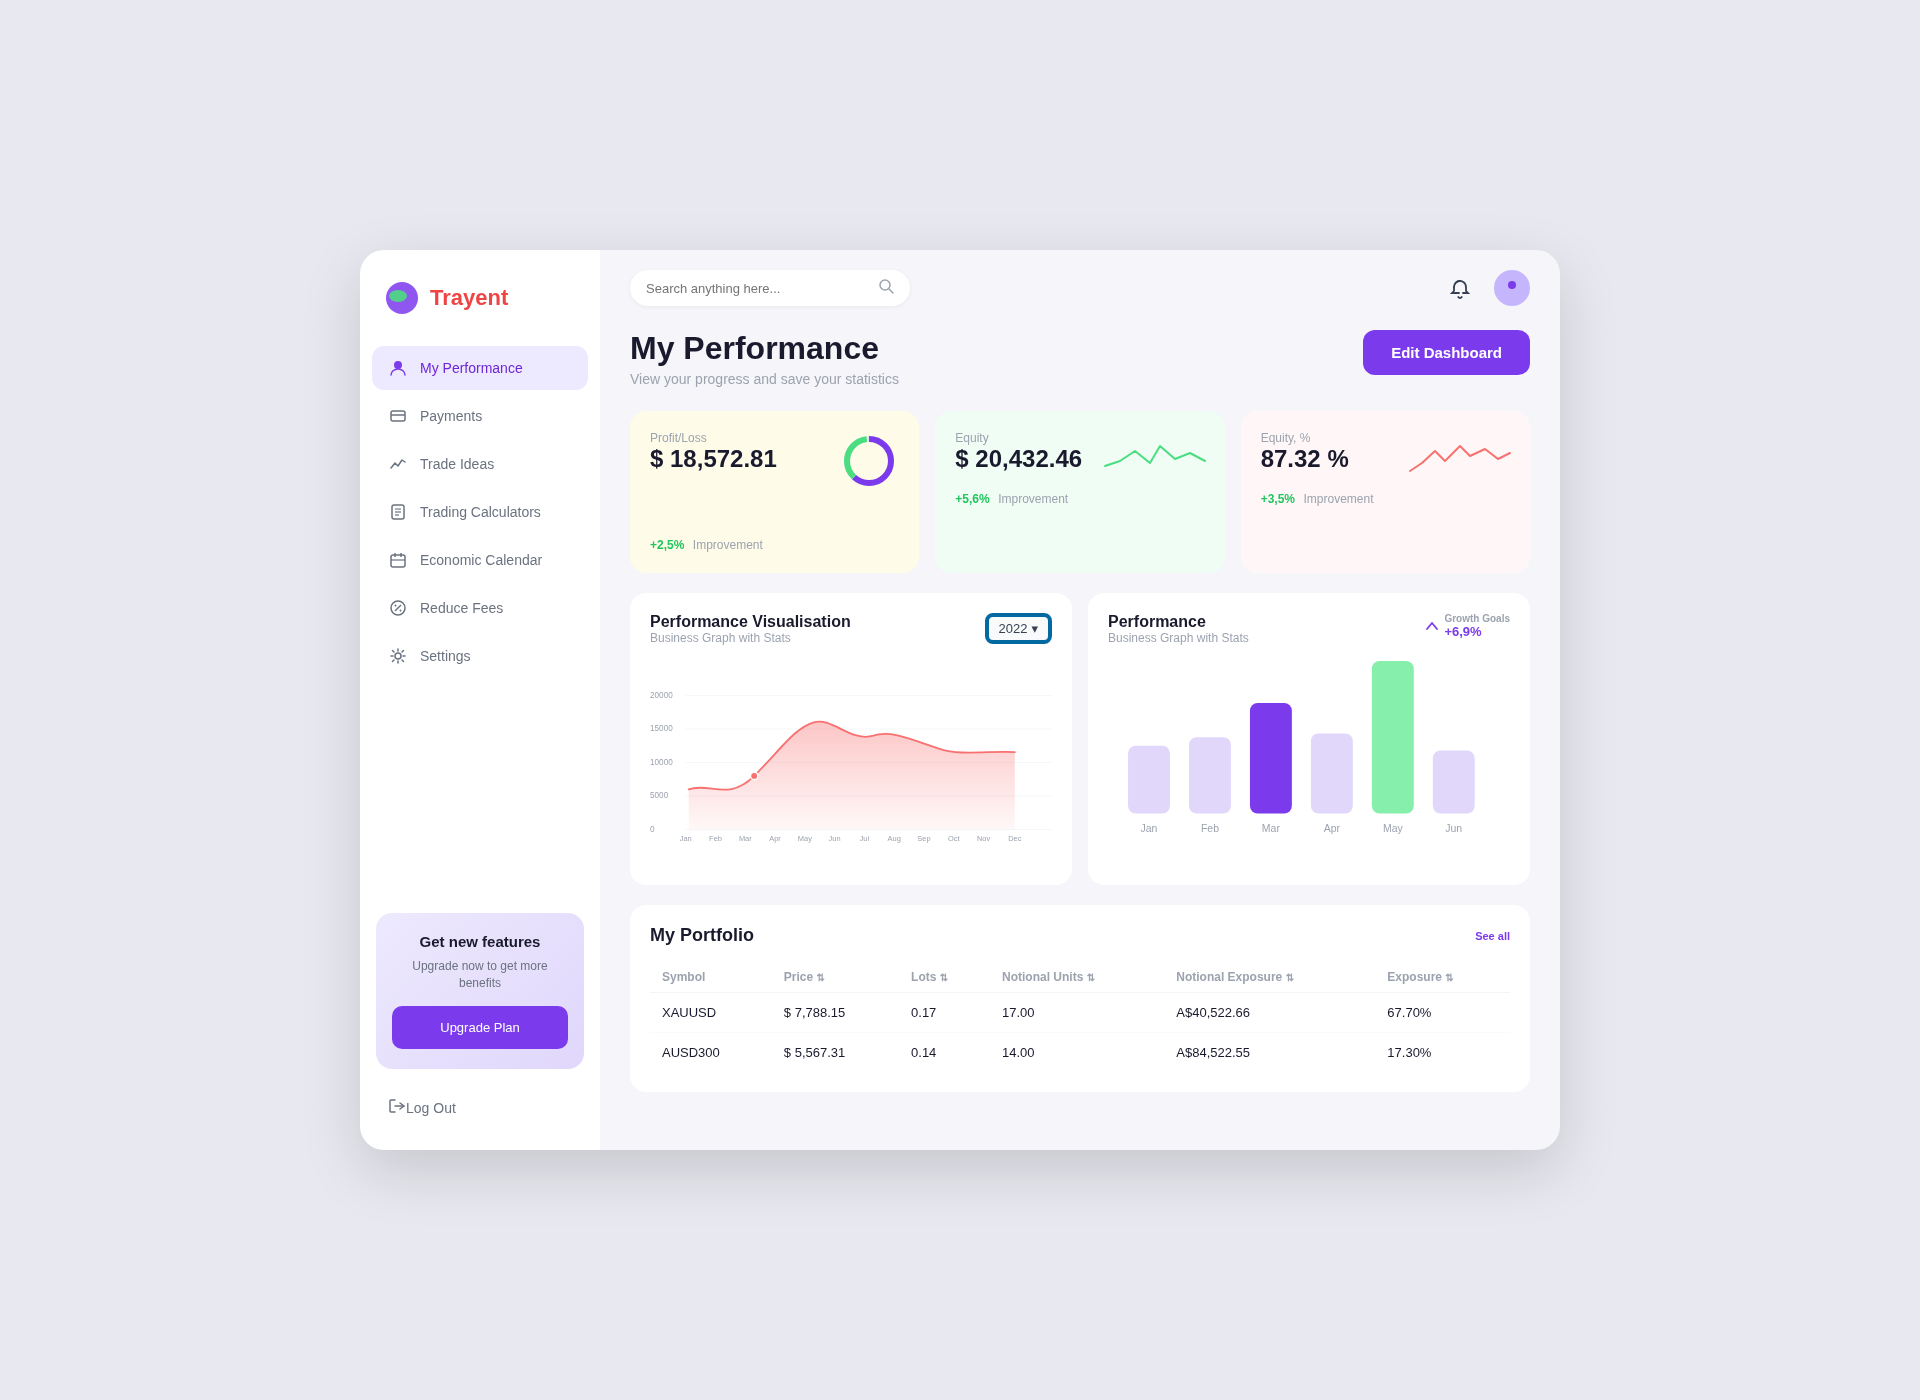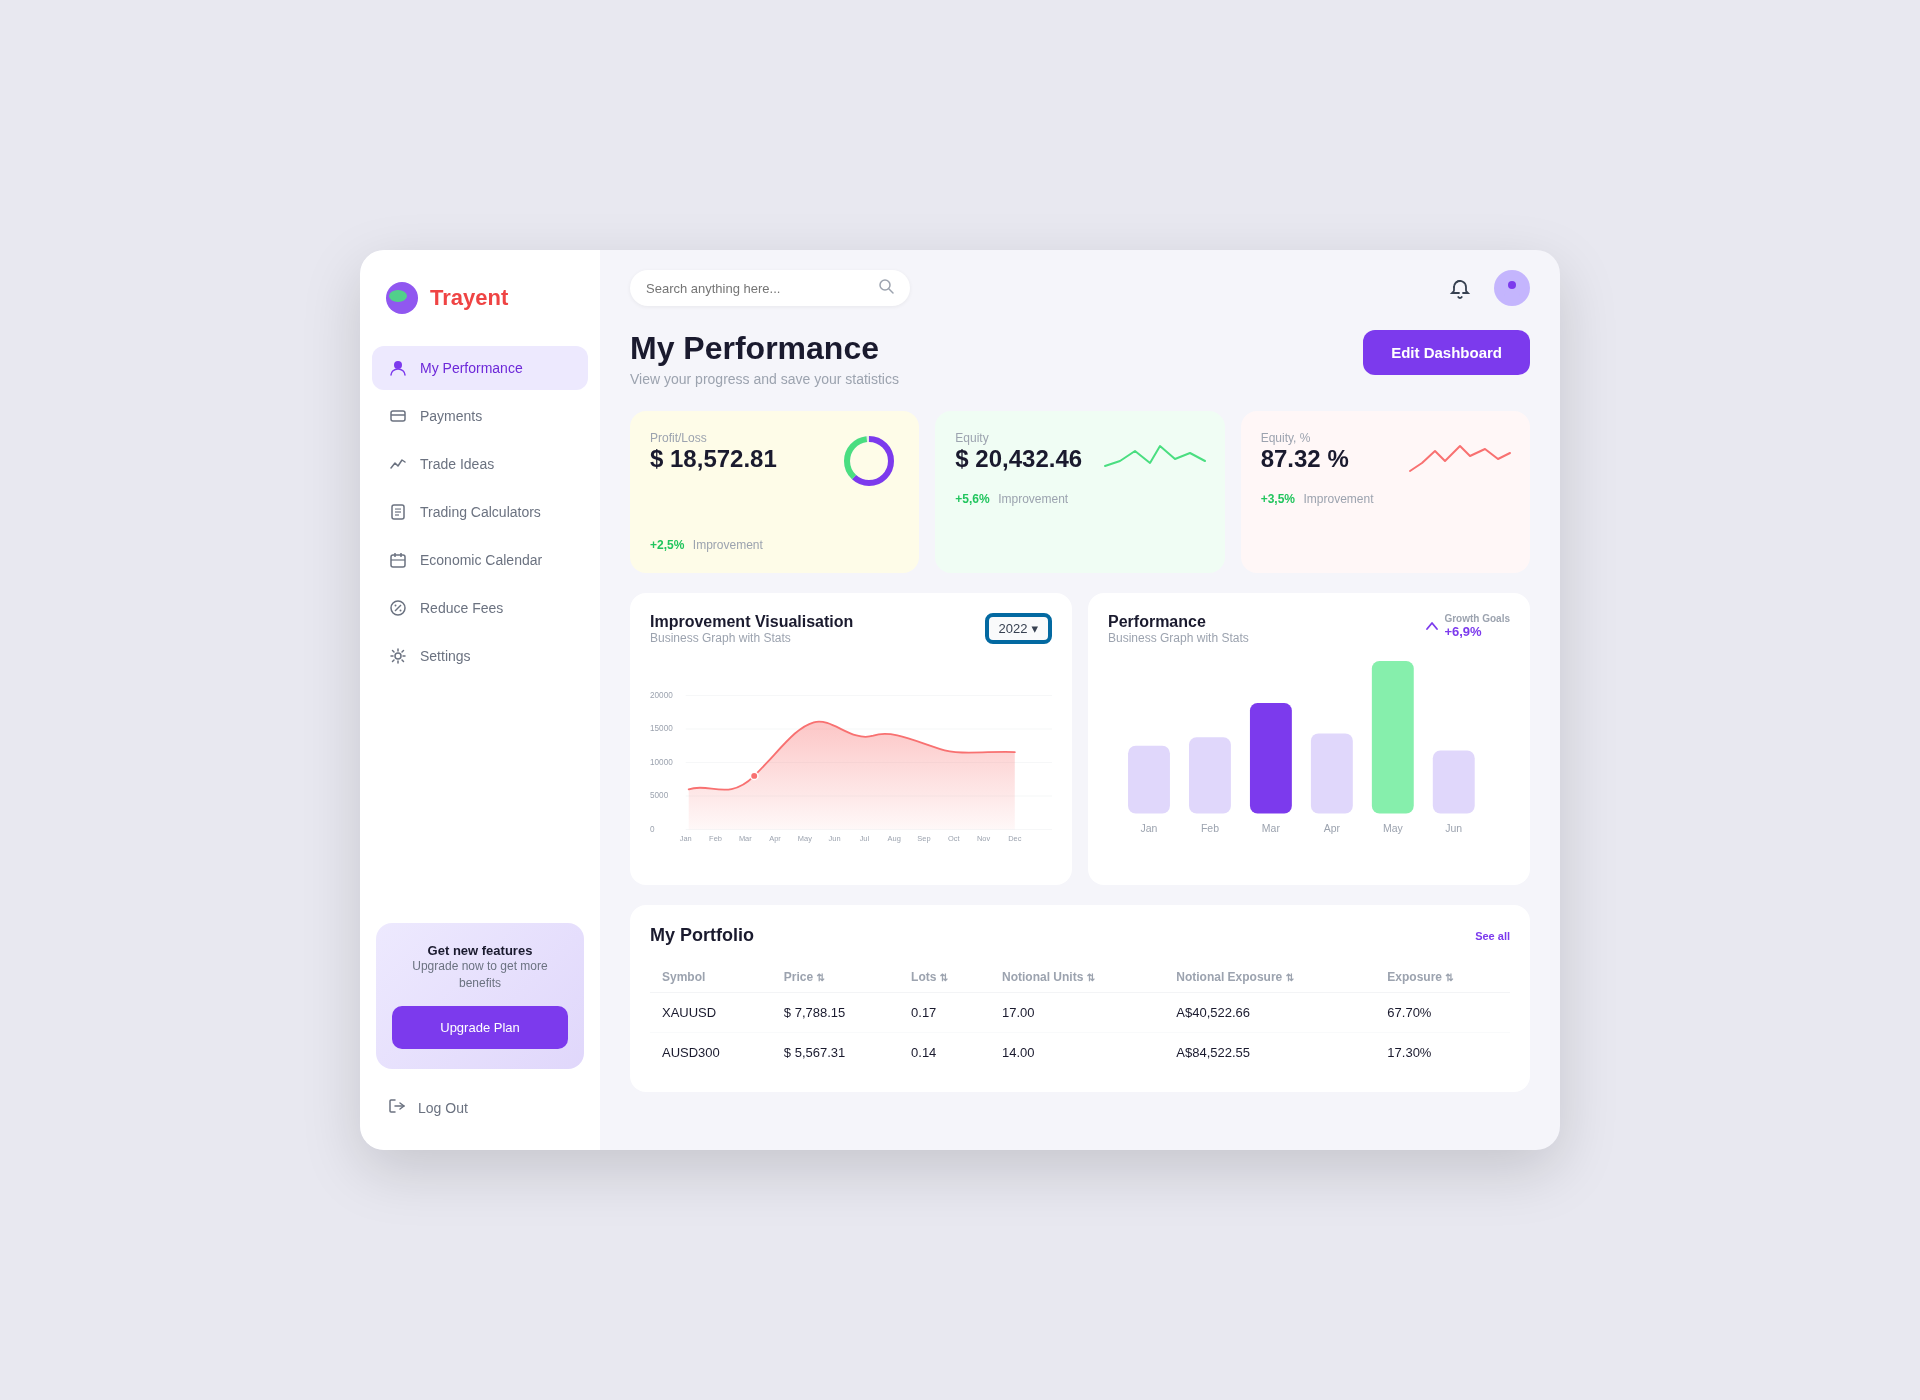--- a/index.html
+++ b/index.html
@@ -76,23 +76,24 @@
       font-size: 16px;
     }
     .upgrade-card {
       margin: 16px 16px;
       background: linear-gradient(135deg, #ede9fe, #e0d7fb);
       border-radius: 16px;
       padding: 20px 16px;
       text-align: center;
     }
     .upgrade-card h3 {
-      font-size: 13px;
+      font-size: 15px;
       font-weight: 700;
       color: #1a1a2e;
+      margin-bottom: 8px;
     }
     .upgrade-card p {
       font-size: 12px;
       color: #6b7280;
       margin-bottom: 14px;
       line-height: 1.4;
     }
     .upgrade-btn {
       background: #7c3aed;
       color: #fff;
@@ -100,21 +101,21 @@
       border-radius: 10px;
       padding: 14px 20px;
       font-size: 13px;
       font-weight: 400;
       cursor: pointer;
       width: 100%;
     }
     .logout-item {
       display: flex;
       align-items: center;
-      gap: 12px;
+      gap: 0;
       padding: 12px 28px;
       cursor: pointer;
       font-size: 14px;
       color: #6b7280;
       font-weight: 500;
       text-align: right;
     }
     
     .main-content {
       flex: 1;
@@ -528,21 +529,21 @@
           <span style="font-size:12px;color:#9ca3af;margin-left:4px;">Improvement</span>
         </div>
       </div>
     </div>
 
     <div class="charts-row">
 
       <div class="chart-card">
         <div class="chart-card-header">
           <div>
-            <div class="chart-title">Improvement Visualisation</div>
+            <div class="chart-title">Performance Visualisation</div>
             <div class="chart-subtitle">Business Graph with Stats</div>
           </div>
           <div class="year-selector">
             <span>2022</span>
             <span>▾</span>
           </div>
         </div>
         <div class="chart-area">
           <svg width="100%" height="200" viewBox="0 0 540 200">
 

